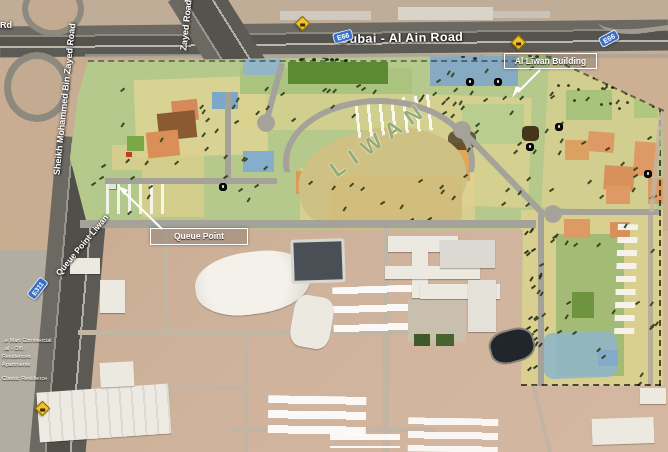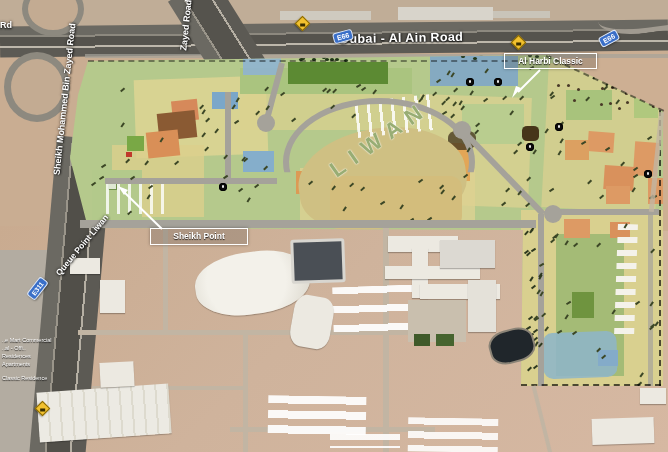--- a/index.html
+++ b/index.html
@@ -514,22 +514,22 @@
   <div class="ydiamond" style="left:297px;top:18px;">
       <i></i>
     </div>
   <div class="ydiamond" style="left:513px;top:37px;">
       <i></i>
     </div>
   <div class="ydiamond" style="left:37px;top:403px;">
       <i></i>
     </div>
 
-  <div class="callout" style="left:504px;top:53px;width:93px;height:16px;">Al Harbi Classic</div>
-  <div class="callout" style="left:150px;top:228px;width:98px;height:17px;">Sheikh Point</div>
+  <div class="callout" style="left:504px;top:53px;width:93px;height:16px;">Al Liwan Building</div>
+  <div class="callout" style="left:150px;top:228px;width:98px;height:17px;">Queue Point</div>
   <svg width="668" height="452" style="left:0;top:0;pointer-events:none;">
     <line x1="540" y1="70" x2="518" y2="92" stroke="#fff" stroke-width="2"></line>
     <polygon points="512,98 521,88 516,86" fill="#fff"></polygon>
     <line x1="162" y1="229" x2="124" y2="192" stroke="#fff" stroke-width="2"></line>
     <polygon points="118,186 128,190 124,195" fill="#fff"></polygon>
   </svg>
 
   <div style="left:2px;top:336px;width:70px;color:#fff;font-size:5.5px;
        line-height:8px;text-shadow:0 1px 1px rgba(0,0,0,.9);">
     <span style="position:static;display:block;">..e Mart Commercial</span>

